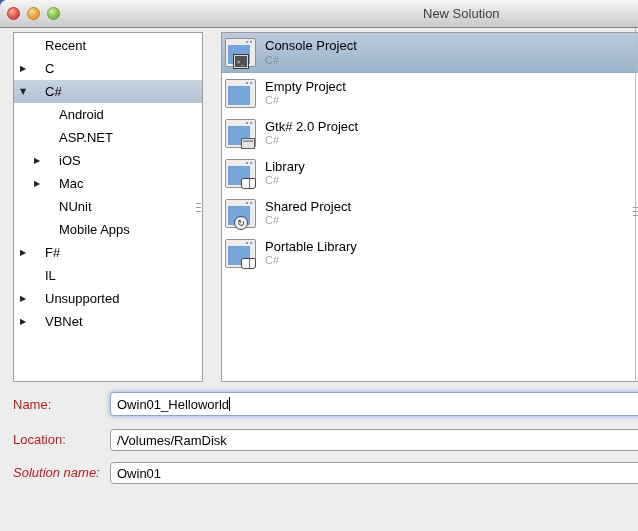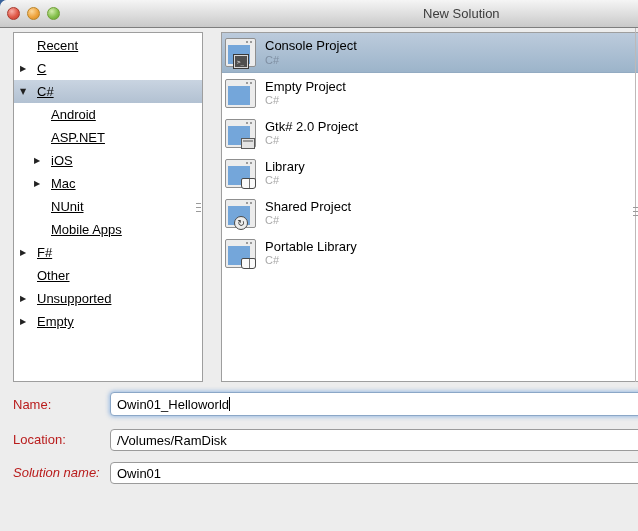--- a/index.html
+++ b/index.html
@@ -18,21 +18,21 @@
 
   
   .panel{position:absolute;top:32px;background:#fff;border:1px solid #9e9e9e;box-sizing:border-box;overflow:hidden;}
   .sidebar{left:13px;width:190px;height:350px;padding-top:1px;}
   .tplpanel{left:221px;width:498px;height:350px;}
 
   
   .tree-row{height:23px;display:flex;align-items:center;font-size:13px;color:#000;cursor:default;white-space:nowrap;}
   .tree-row.selected{background:linear-gradient(#c9d4e1,#b2c1d2);}
   .tri{flex:0 0 12px;width:12px;text-align:center;font-size:8px;color:#222;font-family:"DejaVu Sans",sans-serif;}
-  .tree-lbl{margin-left:8px;text-decoration:underline;}
+  .tree-lbl{margin-left:16px;}
 
   
   .tpl-row{height:40px;display:flex;align-items:center;box-sizing:border-box;cursor:default;}
   .tpl-row.selected{background:linear-gradient(#bccbdc,#9cb4ca);border-bottom:1px solid #93abc2;}
   .tpl-icon{position:relative;flex:0 0 31px;width:31px;height:29px;margin-left:3px;background:#ececec;
     border:1px solid #8f8f8f;border-radius:2px;box-sizing:border-box;}
   .tpl-icon .pane{position:absolute;left:2px;top:6px;right:5px;bottom:2px;background:#74a6da;}
   .tpl-icon .winDots{position:absolute;top:2px;right:3px;width:2px;height:2px;background:#9a9a9a;box-shadow:-4px 0 0 #9a9a9a;}
   .tpl-text{margin-left:9px;display:flex;flex-direction:column;line-height:1.12;}
   .tpl-title{font-size:13px;color:#000;}
@@ -114,29 +114,29 @@
       <div class="tree-row">
         <span class="tri" style="visibility: hidden; margin-left: 17px;">▶</span>
         <span class="tree-lbl">Mobile Apps</span>
       </div>
       <div class="tree-row">
         <span class="tri" style="margin-left: 3px;">▶</span>
         <span class="tree-lbl">F#</span>
       </div>
       <div class="tree-row">
         <span class="tri" style="visibility: hidden; margin-left: 3px;">▶</span>
-        <span class="tree-lbl">Other</span>
+        <span class="tree-lbl">IL</span>
       </div>
       <div class="tree-row">
         <span class="tri" style="margin-left: 3px;">▶</span>
         <span class="tree-lbl">Unsupported</span>
       </div>
       <div class="tree-row">
         <span class="tri" style="margin-left: 3px;">▶</span>
-        <span class="tree-lbl">Empty</span>
+        <span class="tree-lbl">VBNet</span>
       </div>
     </div>
 
   <div class="panel tplpanel" id="tpl-list">
       <div class="tpl-row selected">
         <div class="tpl-icon">
           <div class="pane"></div>
           <div class="winDots"></div>
           <span class="badge badge-terminal">&gt;_</span>
         </div>

